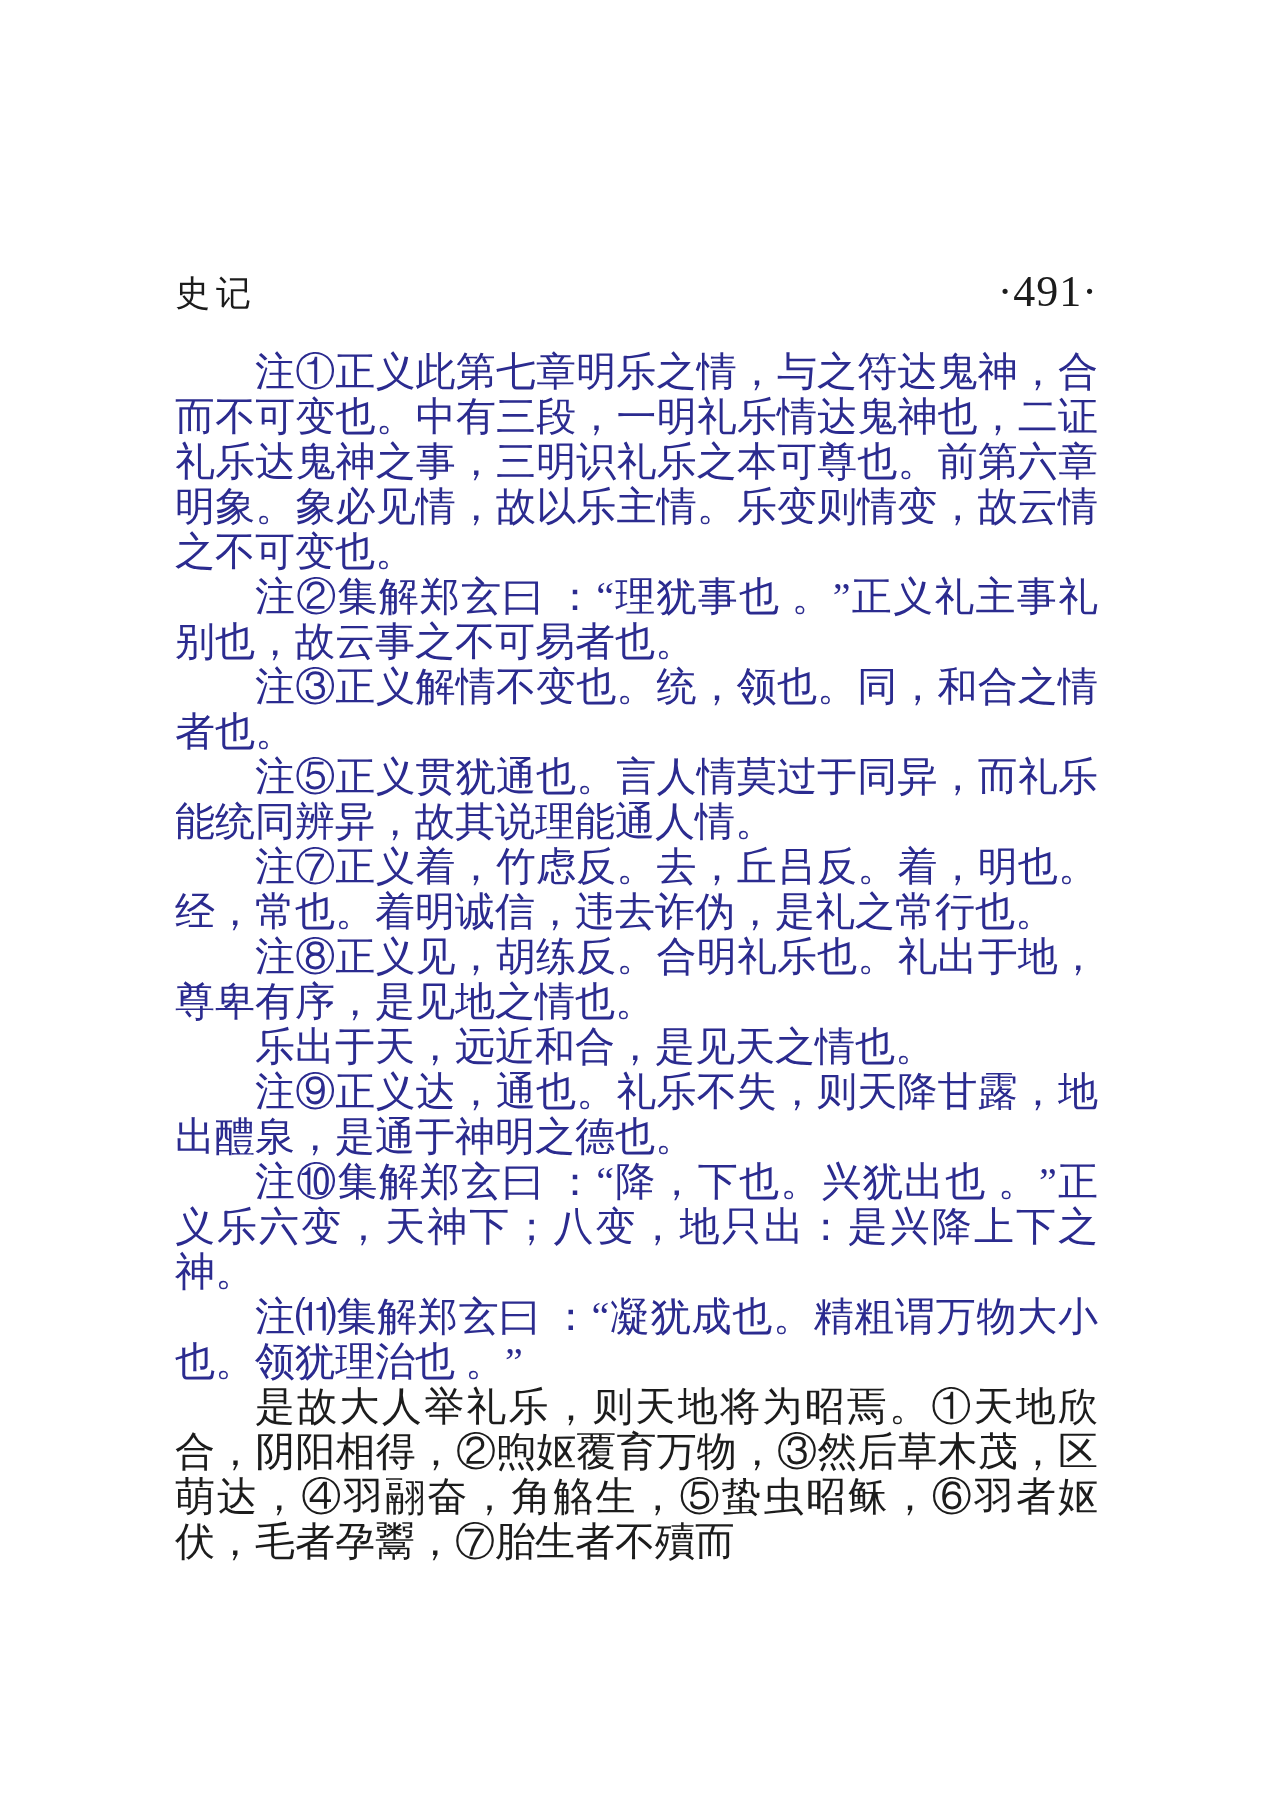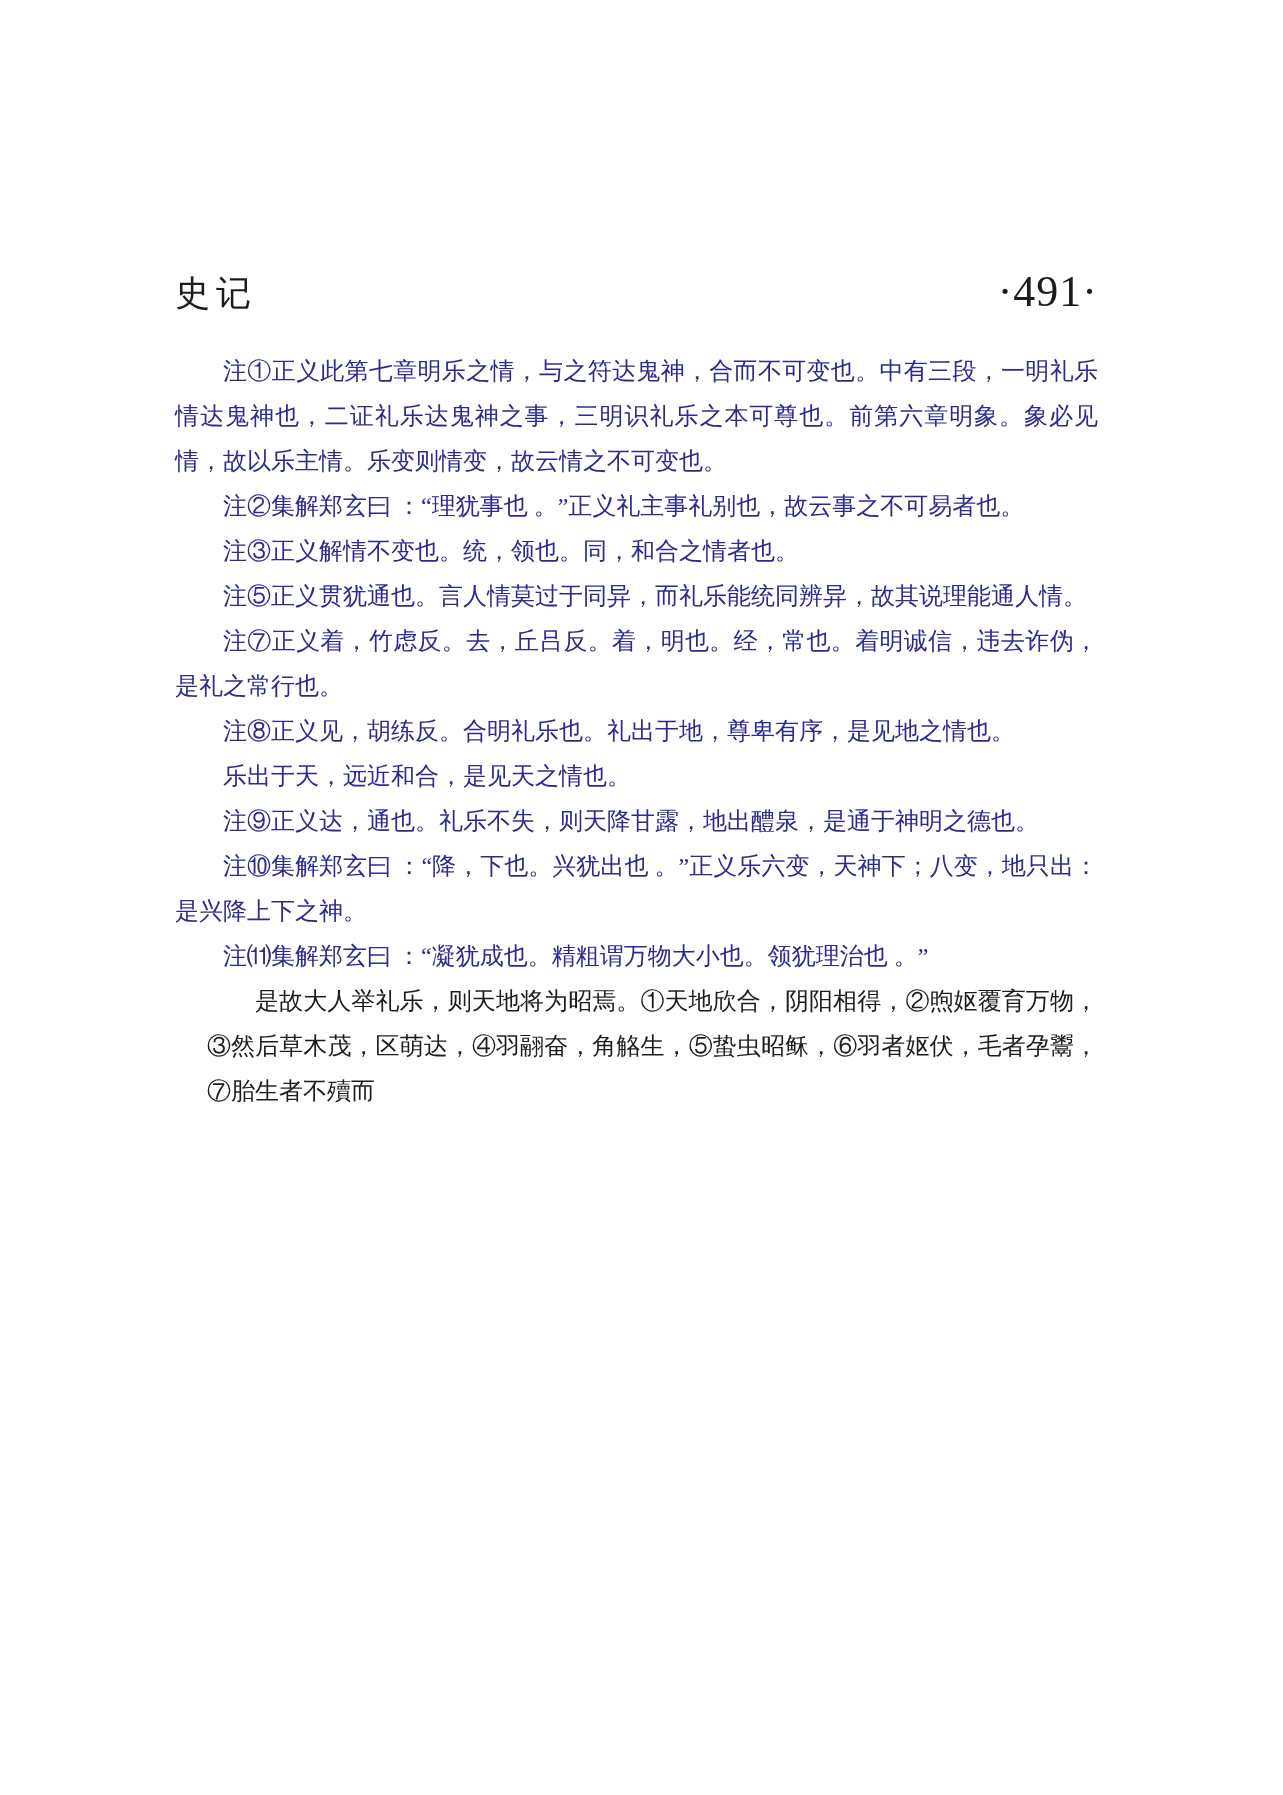--- a/index.html
+++ b/index.html
@@ -34,34 +34,33 @@
   }
   .running-header .page-number {
     font-size: 44px;
     letter-spacing: 1px;
   }
   .text-block {
     position: absolute;
     top: 349px;
     left: 175px;
     width: 923px;
-    font-size: 24px;
+    font-size: 40px;
     line-height: 45px;
     text-align: justify;
     text-align-last: left;
     color: var(--ink-blue, #2b2b8f);
   }
   .text-block p {
     margin: 0;
     padding: 0;
     text-indent: 2em;
   }
   .text-block p.main-ink {
     color: var(--ink-black, #1c1c1c);
-    margin-left: 32px;
   }
 </style>
 </head>
 <body>
 
 <div class="page">
 
   <div class="running-header">
     <span class="book-title">史记</span>
     <span class="page-number">·491·</span>

